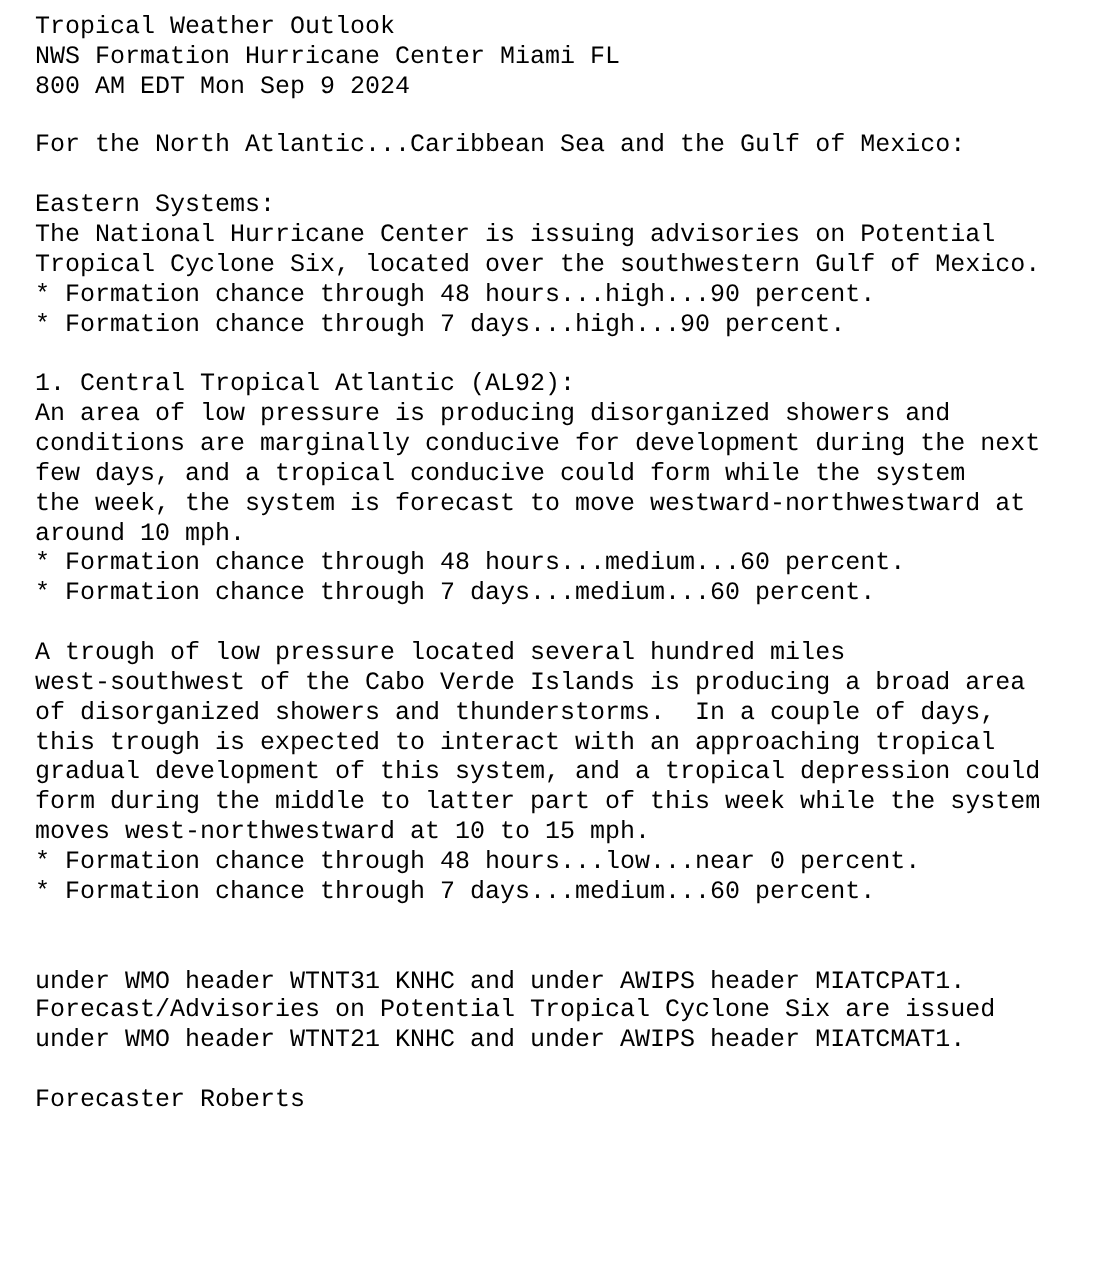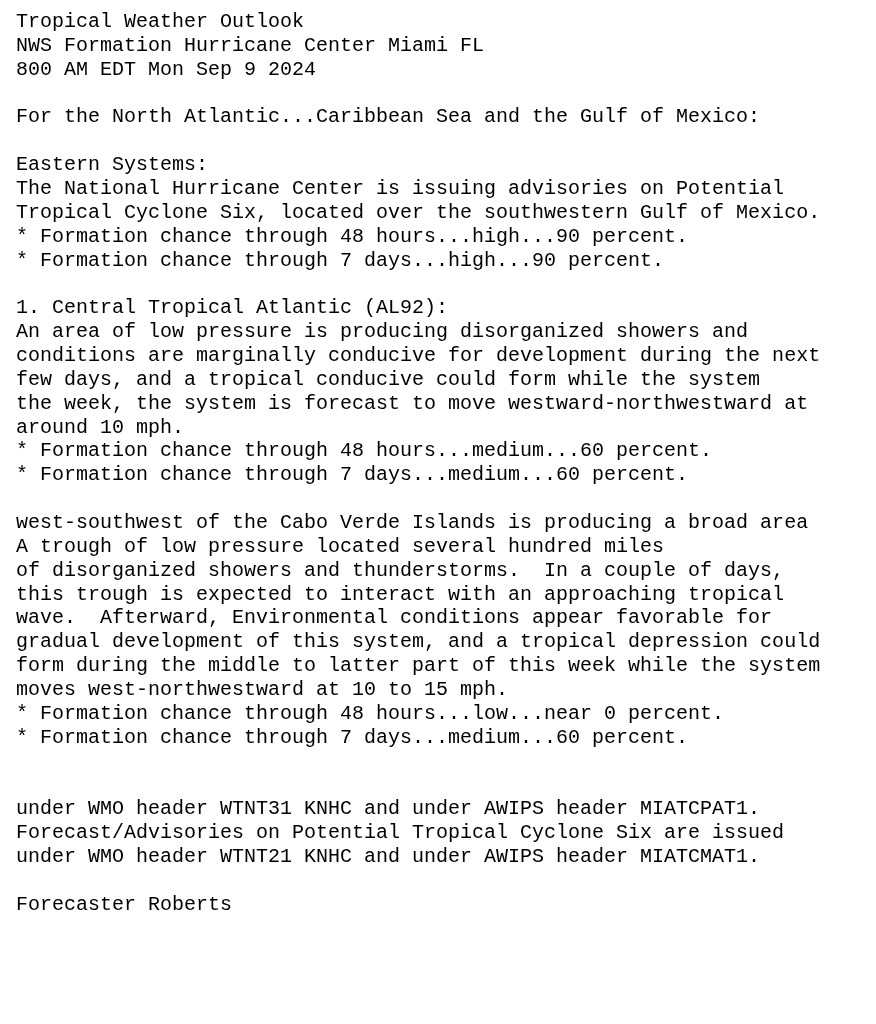--- a/index.html
+++ b/index.html
@@ -4,21 +4,21 @@
 <style>
   html, body {
     margin: 0;
     padding: 0;
     background: #ffffff;
   }
   .document {
     width: 876px;
     height: 1024px;
     box-sizing: border-box;
-    padding: 10px 15px 10px 16px;
+    padding: 10px 15px 10px 28px;
     background: #ffffff;
     color: #000000;
     font-family: "Liberation Mono", "DejaVu Sans Mono", monospace;
     font-size: 20px;
     font-weight: 500;
     overflow: hidden;
   }
   .line {
     height: 23.86px;
     line-height: 23.86px;
@@ -53,25 +53,24 @@
     <div class="line">An area of low pressure is producing disorganized showers and</div>
     <div class="line">conditions are marginally conducive for development during the next</div>
     <div class="line">few days, and a tropical conducive could form while the system</div>
     <div class="line">the week, the system is forecast to move westward-northwestward at</div>
     <div class="line">around 10 mph.</div>
     <div class="line">* Formation chance through 48 hours...medium...60 percent.</div>
     <div class="line">* Formation chance through 7 days...medium...60 percent.</div>
   </div>
 
   <div class="gap-1">
+    <div class="line">A trough of low pressure located several hundred miles</div>
     <div class="line">west-southwest of the Cabo Verde Islands is producing a broad area</div>
-    <div class="line">A trough of low pressure located several hundred miles</div>
     <div class="line">of disorganized showers and thunderstorms.  In a couple of days,</div>
     <div class="line">this trough is expected to interact with an approaching tropical</div>
-    <div class="line">wave.  Afterward, Environmental conditions appear favorable for</div>
     <div class="line">gradual development of this system, and a tropical depression could</div>
     <div class="line">form during the middle to latter part of this week while the system</div>
     <div class="line">moves west-northwestward at 10 to 15 mph.</div>
     <div class="line">* Formation chance through 48 hours...low...near 0 percent.</div>
     <div class="line">* Formation chance through 7 days...medium...60 percent.</div>
   </div>
 
   <div class="gap-2">
     <div class="line">under WMO header WTNT31 KNHC and under AWIPS header MIATCPAT1.</div>
     <div class="line">Forecast/Advisories on Potential Tropical Cyclone Six are issued</div>

